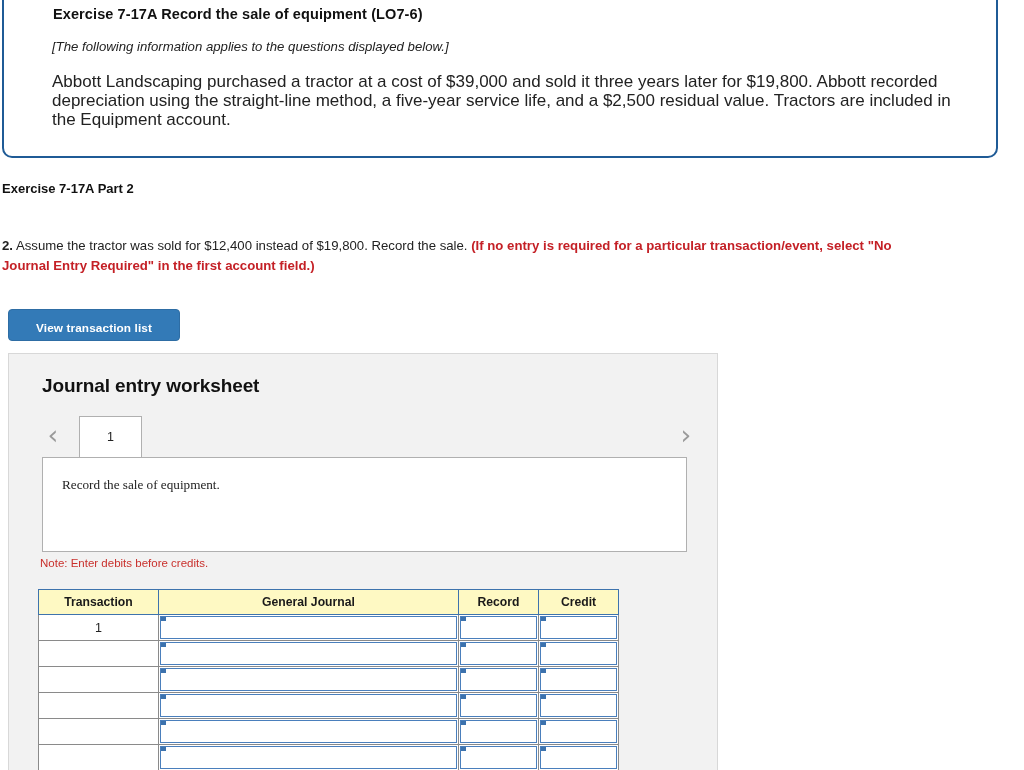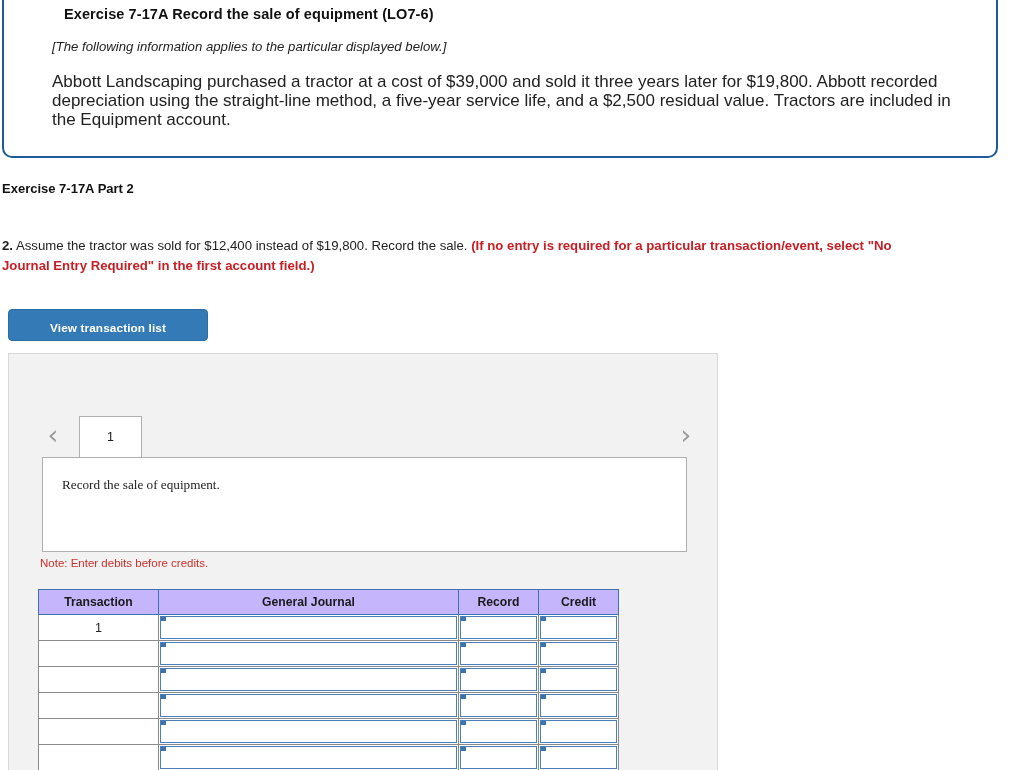--- a/index.html
+++ b/index.html
@@ -33,21 +33,21 @@
     position: absolute;
     left: 48px;
     top: 44px;
     right: 36px;
   }
   .info-title {
     font-size: 14.5px;
     font-weight: bold;
     color: #111111;
     letter-spacing: 0.1px;
-    margin: 0 0 17px 12px;
+    margin: 0 0 17px 1px;
   }
   .info-note {
     font-size: 13.2px;
     font-style: italic;
     color: #222222;
     margin: 0 0 18px 0;
   }
   .info-body {
     font-size: 17px;
     line-height: 19px;
@@ -80,21 +80,21 @@
   .question .qred {
     color: #c42026;
     font-weight: bold;
   }
 
   
   .view-btn {
     position: absolute;
     left: 8px;
     top: 309px;
-    width: 200px;
+    width: 172px;
     height: 32px;
     box-sizing: border-box;
     background: #337ab7;
     border: 1px solid #2e6da4;
     border-radius: 4px;
     color: #ffffff;
     font-size: 11.8px;
     font-weight: bold;
     font-family: "Liberation Sans", sans-serif;
     cursor: pointer;
@@ -195,21 +195,21 @@
   
   .jtable {
     position: absolute;
     left: 29px;
     top: 235px;
     width: 580px;
     border-collapse: collapse;
     table-layout: fixed;
   }
   .jtable th {
-    background: #c4b5fd;
+    background: #fef9c3;
     border: 1px solid #3e73ad;
     font-size: 12.2px;
     font-weight: bold;
     color: #1a1a1a;
     height: 24px;
     padding: 0;
     text-align: center;
   }
   .jtable td {
     border: 1px solid #8a8a8a;
@@ -250,35 +250,36 @@
     height: 4px;
     background: #3c72ad;
   }
 </style>
 </head>
 <body>
 
 <div class="info-box">
   <div class="info-inner">
     <div class="info-title">Exercise 7-17A Record the sale of equipment (LO7-6)</div>
-    <div class="info-note">[The following information applies to the particular displayed below.]</div>
+    <div class="info-note">[The following information applies to the questions displayed below.]</div>
     <div class="info-body">Abbott Landscaping purchased a tractor at a cost of $39,000 and sold it three years later for $19,800. Abbott recorded depreciation using the straight-line method, a five-year service life, and a $2,500 residual value. Tractors are included in the Equipment account.</div>
   </div>
 </div>
 
 <div class="part-heading">Exercise 7-17A Part 2</div>
 
 <div class="question">
   <span class="qnum">2.</span><span> Assume the tractor was sold for $12,400 instead of $19,800. Record the sale. </span><span class="qred">(If no entry is required for a particular transaction/event, select "No Journal Entry Required" in the first account field.)</span>
 </div>
 
 <button class="view-btn">View transaction list</button>
 
 <div class="worksheet">
 
+  <div class="ws-title">Journal entry worksheet</div>
 
   <div class="tabstrip">
     <div class="chev chev-left">‹</div>
     <div class="tab-active">1</div>
     <div class="chev chev-right">›</div>
   </div>
 
   <div class="prompt-box">
     <div class="prompt-text">Record the sale of equipment.</div>
   </div>

